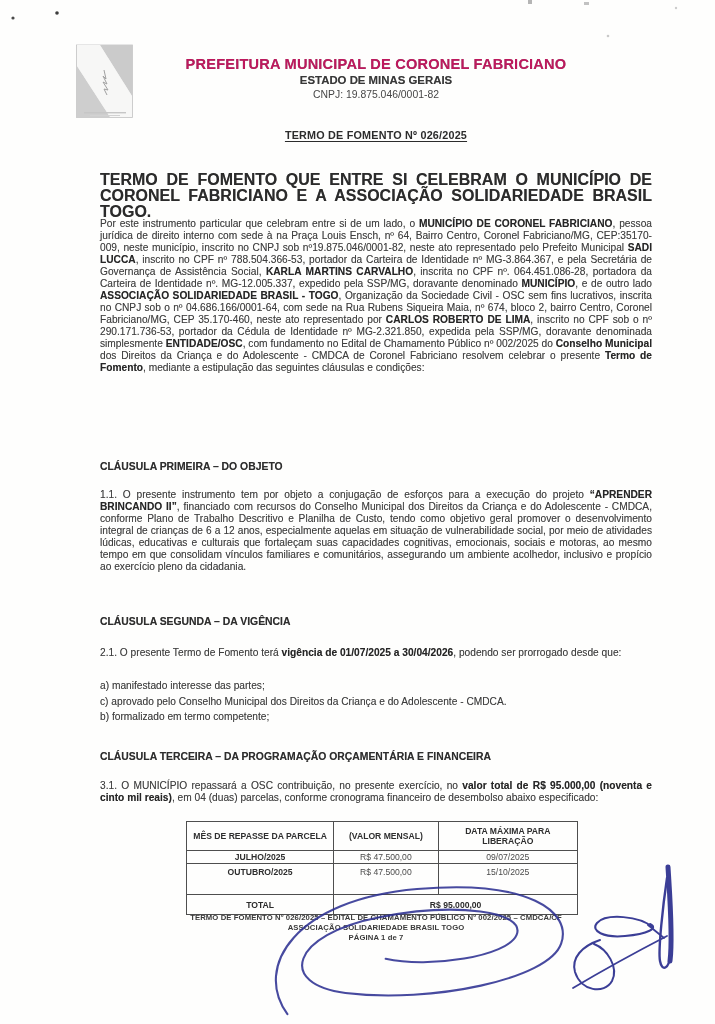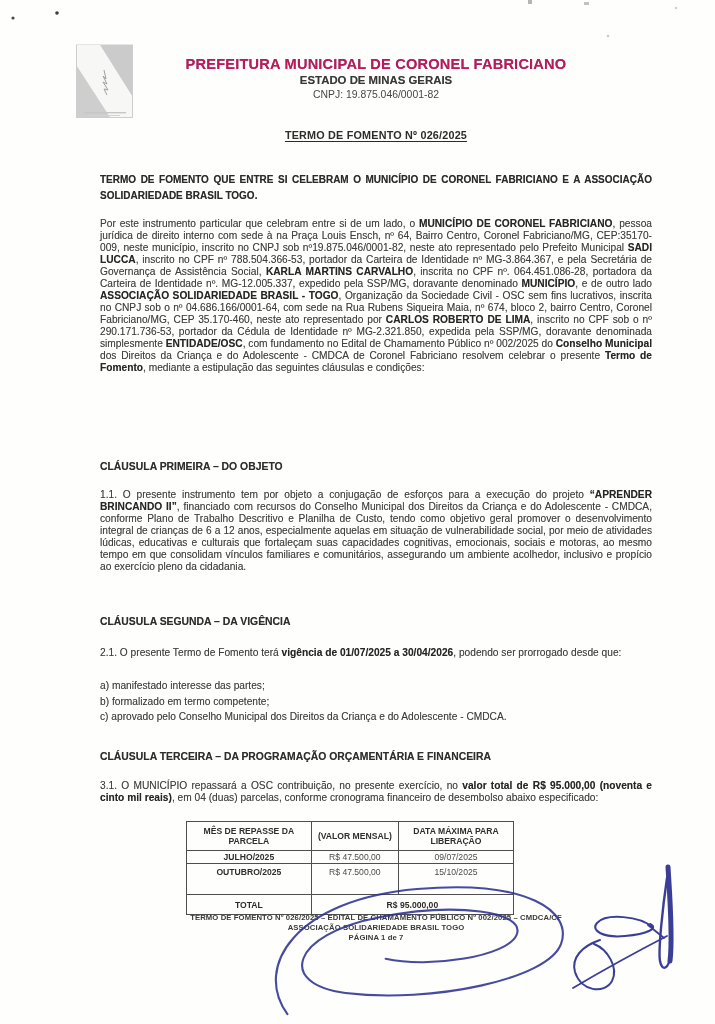--- a/index.html
+++ b/index.html
@@ -6,21 +6,21 @@
   body{width:715px;height:1024px;background:#f4f4f2;font-family:"Liberation Sans",sans-serif;}
   .page{position:relative;width:715px;height:1024px;background:#fefefdff;background:#fefefd;overflow:hidden;color:#3c3c3c;}
   .content-abs{position:absolute;left:100px;width:552px;}
   .txt{font-size:10.2px;line-height:12px;text-align:justify;color:#3f3f3f;text-shadow:0 0 0.4px rgba(70,70,70,0.45);}
   .b{font-weight:700;color:#262626;}
   .hdr-org{font-size:14.6px;font-weight:700;color:#be185d;letter-spacing:0.2px;text-shadow:0 0 0.4px rgba(40,40,40,0.5);}
   .hdr-state{font-size:11.4px;font-weight:700;color:#383838;margin-top:2px;text-shadow:0 0 0.4px rgba(40,40,40,0.45);}
   .hdr-cnpj{font-size:10.4px;color:#474747;margin-top:3px;}
   .doc-title{font-size:10.8px;font-weight:700;color:#2c2c2c;text-align:center;text-decoration:underline;text-underline-offset:2px;letter-spacing:0.2px;}
   .heading{font-size:10.4px;font-weight:700;color:#2e2e2e;text-align:left;text-shadow:0 0 0.4px rgba(45,45,45,0.5);}
-  .preamble{font-weight:700;color:#2b2b2b;font-size:10px;line-height:16px;text-align:justify;text-shadow:0 0 0.4px rgba(45,45,45,0.5);}
+  .preamble{font-weight:700;color:#2b2b2b;font-size:16px;line-height:16px;text-align:justify;text-shadow:0 0 0.4px rgba(45,45,45,0.5);}
   .list-item{font-size:10.2px;line-height:15.6px;color:#3f3f3f;text-align:left;text-shadow:0 0 0.4px rgba(70,70,70,0.45);}
   table.disb{border-collapse:collapse;font-size:8.6px;color:#3c3c3c;}
   table.disb th,table.disb td{border:1px solid #4e4e4e;padding:1px 4px;text-align:center;vertical-align:middle;}
   table.disb th{font-weight:700;color:#2e2e2e;line-height:10.5px;height:26px;}
   td.val{color:#4a4a4a;font-weight:400;}
   td.month{font-weight:700;color:#2e2e2e;}
   tr.r2 td{height:26px;vertical-align:top;padding-top:3px;}
   tr.tot td{height:17px;font-weight:700;color:#2b2b2b;}
   .footer{position:absolute;left:100px;width:552px;text-align:center;font-size:7.7px;font-weight:700;color:#3a3a3a;line-height:10px;letter-spacing:0.1px;}
   .overlay{position:absolute;left:0;top:0;pointer-events:none;}
@@ -61,28 +61,28 @@
 
   <div class="content-abs txt" style="top:218px;"><span>Por este instrumento particular que celebram entre si de um lado, o </span><span class="b">MUNICÍPIO DE CORONEL FABRICIANO</span><span>, pessoa jurídica de direito interno com sede à na Praça Louis Ensch, nº 64, Bairro Centro, Coronel Fabriciano/MG, CEP:35170-009, neste município, inscrito no CNPJ sob nº19.875.046/0001-82, neste ato representado pelo Prefeito Municipal </span><span class="b">SADI LUCCA</span><span>, inscrito no CPF nº 788.504.366-53, portador da Carteira de Identidade nº MG-3.864.367, e pela Secretária de Governança de Assistência Social, </span><span class="b">KARLA MARTINS CARVALHO</span><span>, inscrita no CPF nº. 064.451.086-28, portadora da Carteira de Identidade nº. MG-12.005.337, expedido pela SSP/MG, doravante denominado </span><span class="b">MUNICÍPIO</span><span>, e de outro lado </span><span class="b">ASSOCIAÇÃO SOLIDARIEDADE BRASIL - TOGO</span><span>, Organização da Sociedade Civil - OSC sem fins lucrativos, inscrita no CNPJ sob o nº 04.686.166/0001-64, com sede na Rua Rubens Siqueira Maia, nº 674, bloco 2, bairro Centro, Coronel Fabriciano/MG, CEP 35.170-460, neste ato representado por </span><span class="b">CARLOS ROBERTO DE LIMA</span><span>, inscrito no CPF sob o nº 290.171.736-53, portador da Cédula de Identidade nº MG-2.321.850, expedida pela SSP/MG, doravante denominada simplesmente </span><span class="b">ENTIDADE/OSC</span><span>, com fundamento no Edital de Chamamento Público nº 002/2025 do </span><span class="b">Conselho Municipal</span><span> dos Direitos da Criança e do Adolescente - CMDCA de Coronel Fabriciano resolvem celebrar o presente </span><span class="b">Termo de Fomento</span><span>, mediante a estipulação das seguintes cláusulas e condições:</span></div>
 
   <div class="content-abs heading" style="top:461px;">CLÁUSULA PRIMEIRA – DO OBJETO</div>
   <div class="content-abs txt" style="top:489px;"><span>1.1. O presente instrumento tem por objeto a conjugação de esforços para a execução do projeto </span><span class="b">“APRENDER BRINCANDO II”</span><span>, financiado com recursos do Conselho Municipal dos Direitos da Criança e do Adolescente - CMDCA, conforme Plano de Trabalho Descritivo e Planilha de Custo, tendo como objetivo geral promover o desenvolvimento integral de crianças de 6 a 12 anos, especialmente aquelas em situação de vulnerabilidade social, por meio de atividades lúdicas, educativas e culturais que fortaleçam suas capacidades cognitivas, emocionais, sociais e motoras, ao mesmo tempo em que consolidam vínculos familiares e comunitários, assegurando um ambiente acolhedor, inclusivo e propício ao exercício pleno da cidadania.</span></div>
 
   <div class="content-abs heading" style="top:616px;">CLÁUSULA SEGUNDA – DA VIGÊNCIA</div>
   <div class="content-abs txt" style="top:647px;text-align:left;"><span>2.1. O presente Termo de Fomento terá </span><span class="b">vigência de 01/07/2025 a 30/04/2026</span><span>, podendo ser prorrogado desde que:</span></div>
   <div class="content-abs" style="top:678px;">
     <div class="list-item">a) manifestado interesse das partes;</div>
+    <div class="list-item">c) aprovado pelo Conselho Municipal dos Direitos da Criança e do Adolescente - CMDCA.</div>
     <div class="list-item">b) formalizado em termo competente;</div>
-    <div class="list-item">c) aprovado pelo Conselho Municipal dos Direitos da Criança e do Adolescente - CMDCA.</div>
   </div>
 
   <div class="content-abs heading" style="top:751px;">CLÁUSULA TERCEIRA – DA PROGRAMAÇÃO ORÇAMENTÁRIA E FINANCEIRA</div>
   <div class="content-abs txt" style="top:780px;"><span>3.1. O MUNICÍPIO repassará a OSC contribuição, no presente exercício, no </span><span class="b">valor total de R$ 95.000,00 (noventa e cinto mil reais)</span><span>, em 04 (duas) parcelas, conforme cronograma financeiro de desembolso abaixo especificado:</span></div>
 
-  <table class="disb" style="position:absolute;left:186px;top:821px;width:328px;">
+  <table class="disb" style="position:absolute;left:186px;top:821px;width:392px;">
     <tbody>
       <tr>
         <th style="width:148px;">MÊS DE REPASSE DA PARCELA</th>
         <th style="width:103px;">(VALOR MENSAL)</th>
         <th style="width:141px;">DATA MÁXIMA PARA LIBERAÇÃO</th>
       </tr>
       <tr>
         <td class="month">JULHO/2025</td>
         <td class="val">R$ 47.500,00</td>
         <td class="val">09/07/2025</td>

